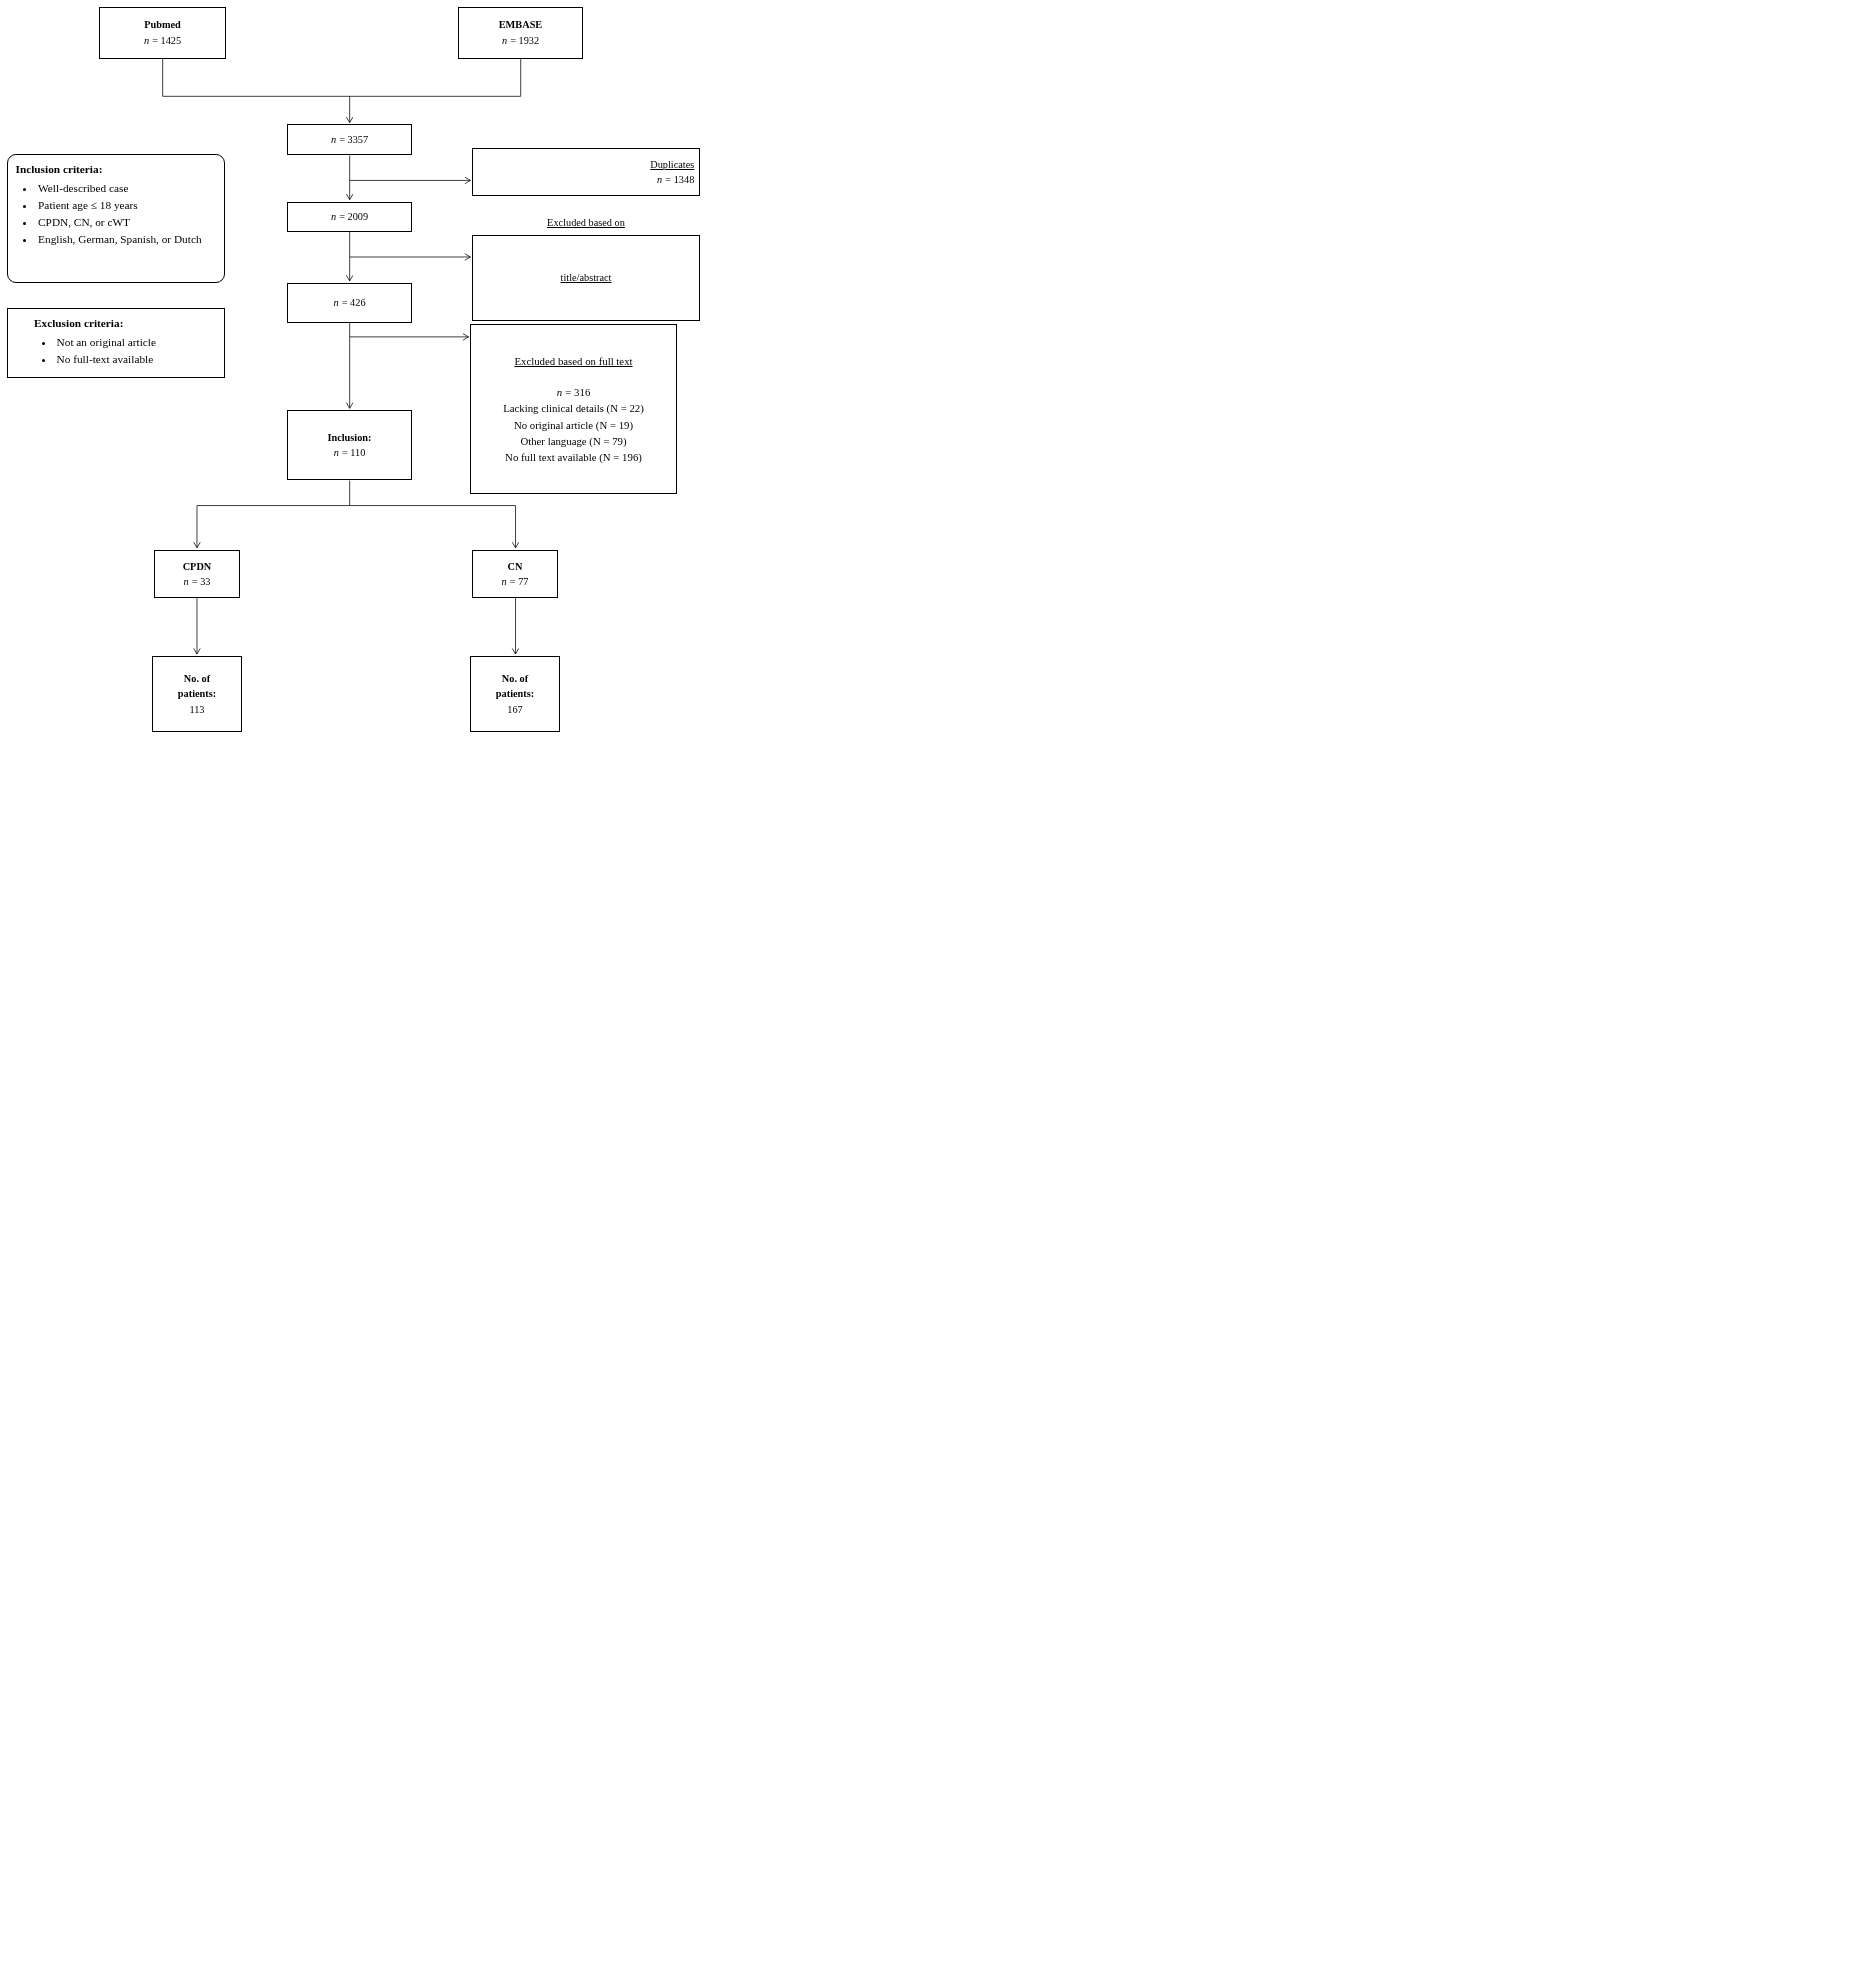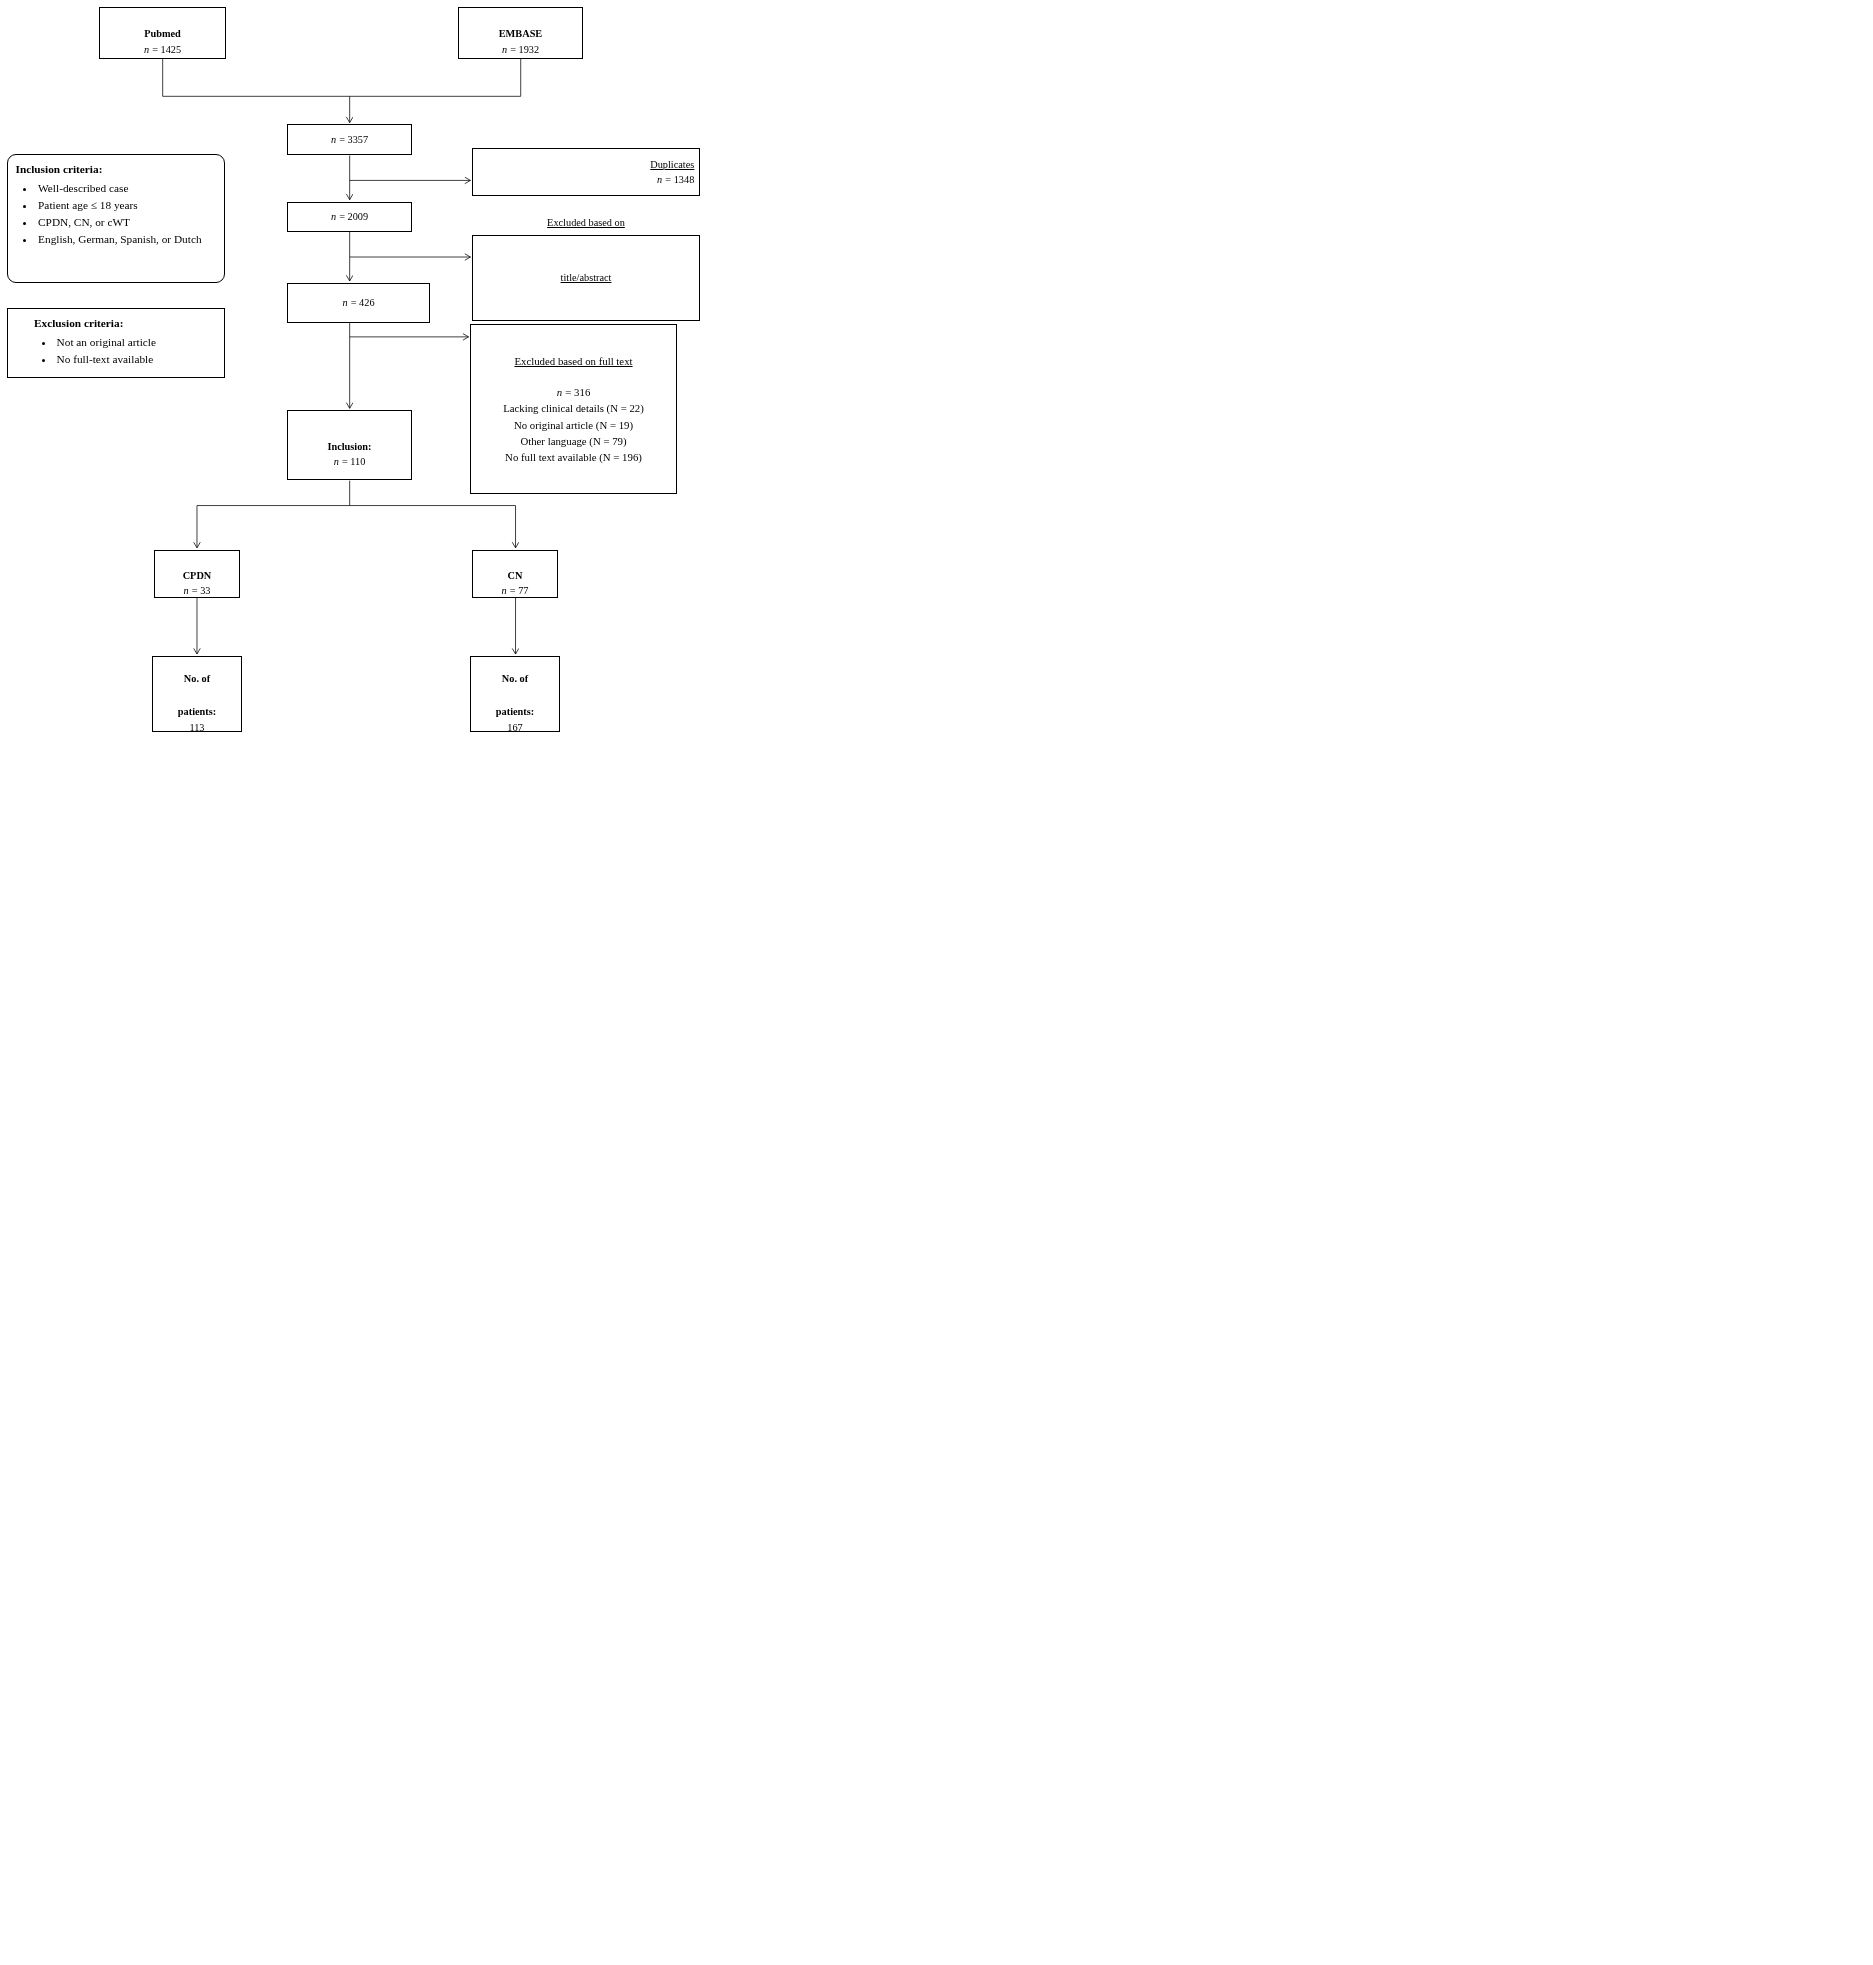--- a/index.html
+++ b/index.html
@@ -29,21 +29,21 @@
     align-items: center;
     justify-content: center;
     text-align: center;
     font-size: 10.3px;
     line-height: 1.5;
     padding: 2.8px 4.7px;
   }
 
   .it  { font-style: italic; }
   .val { margin-left: 0.3em; }
-  .b   { font-weight: bold; margin-top: 18px; }
+  .b   { font-weight: bold; }
   .u   { text-decoration: underline; }
 
   .ft { font-size: 10.8px; }
   .ft-head { margin-bottom: 15px; }
 
   .crit {
     position: absolute;
     border: 0.9px solid #000;
     background: #fff;
     font-size: 11.3px;
@@ -120,21 +120,21 @@
   </div>
 
   <div class="box" style="left:472px; top:235px; width:228px; height:86px;gap:40px;">
     <div class="u">Excluded based on</div>
     <div class="u">title/abstract</div>
     <div>
       <span class="it">n</span><span class="val">= 1583</span>
     </div>
   </div>
 
-  <div class="box" style="left:287px; top:283px; width:143px; height:40px;justify-content:center;">
+  <div class="box" style="left:287px; top:283px; width:125px; height:40px;justify-content:center;">
     <div>
       <span class="it">n</span><span class="val">= 426</span>
     </div>
   </div>
 
   <div class="box ft" style="left:470px; top:324px; width:207px; height:170px;">
     <div class="u ft-head">Excluded based on full text</div>
     <div>
       <span class="it">n</span><span class="val">= 316</span>
     </div>

